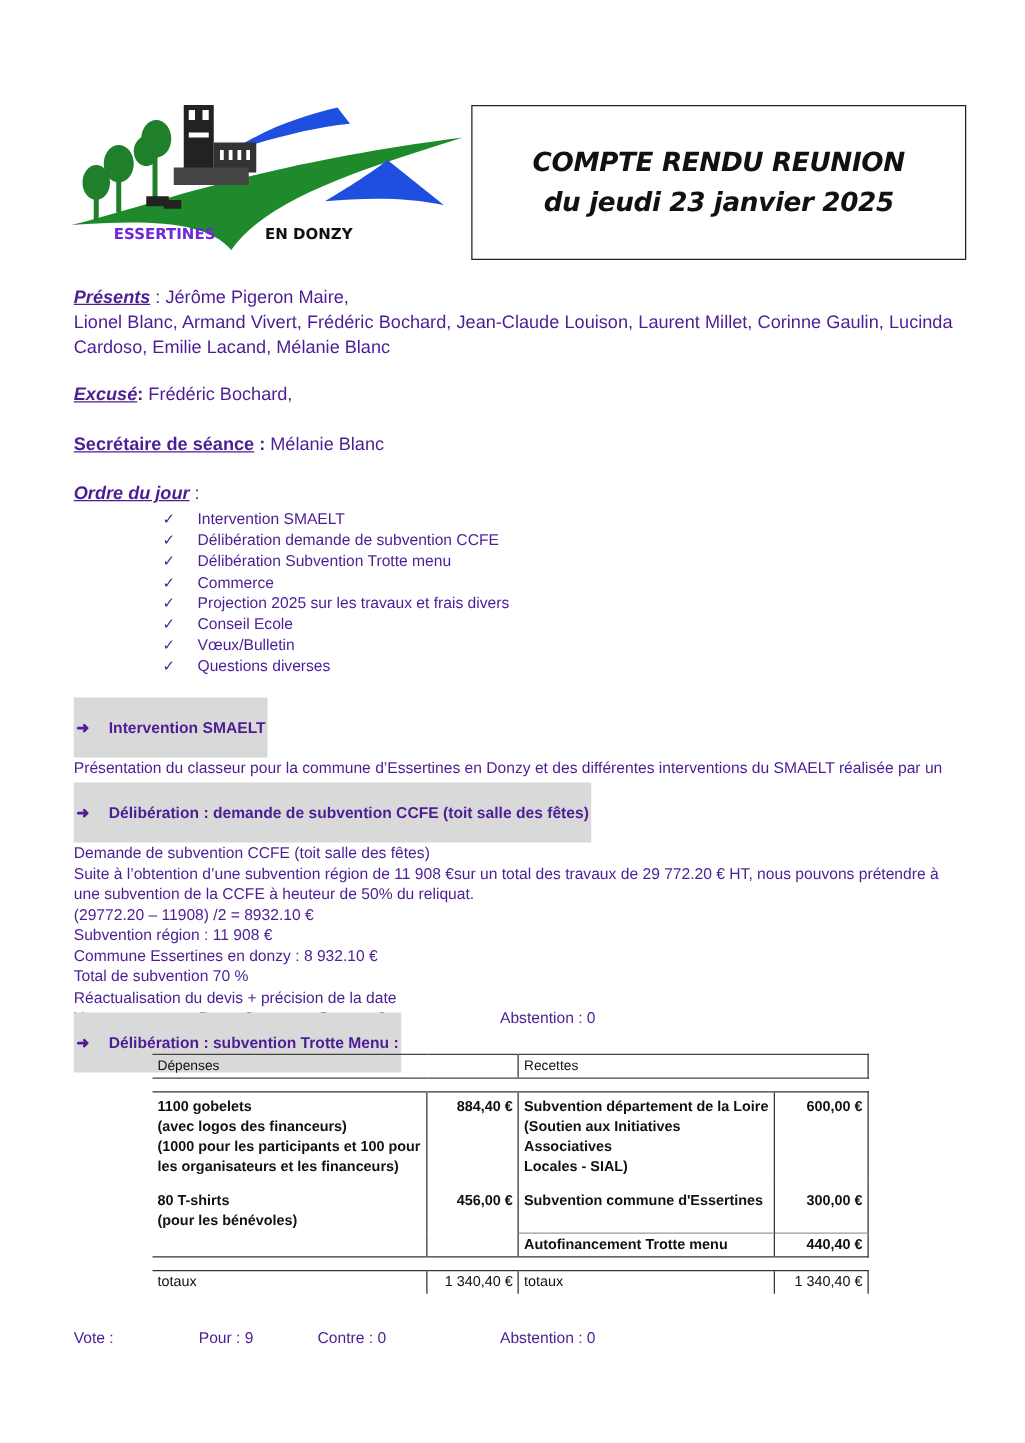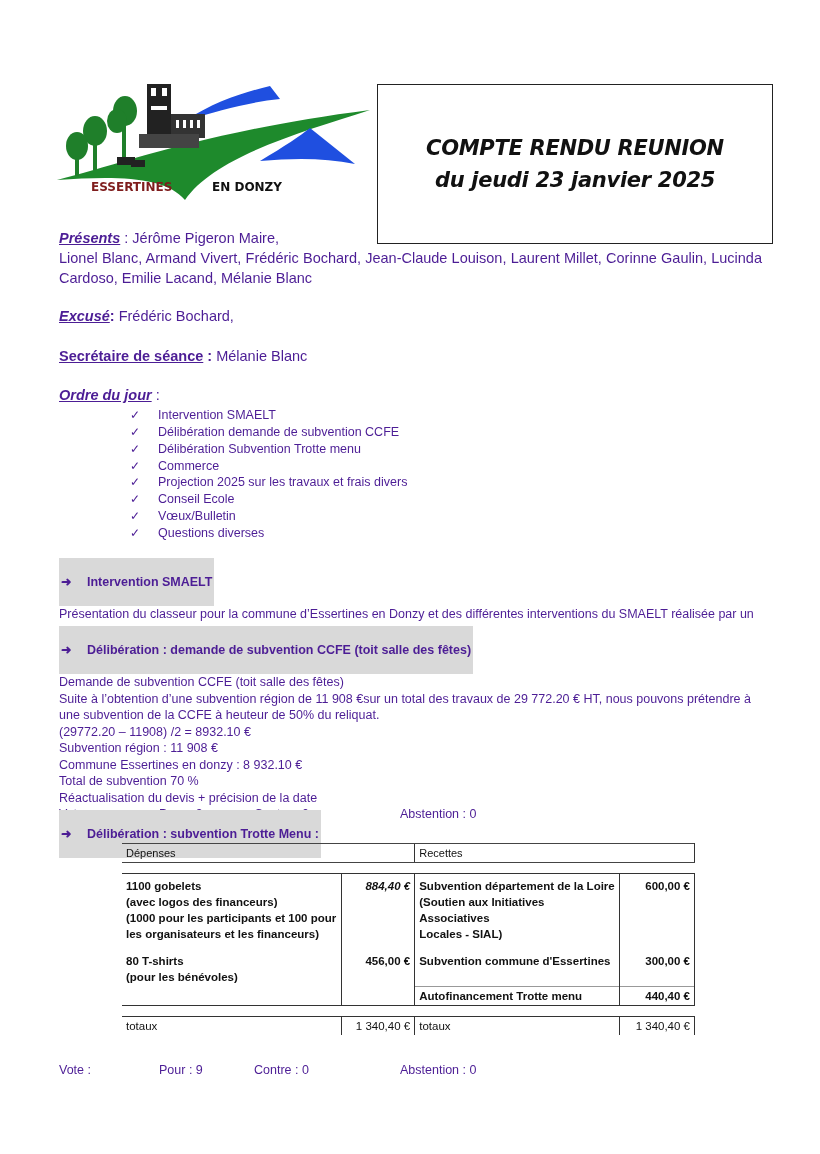--- a/index.html
+++ b/index.html
@@ -1,20 +1,20 @@
 <!DOCTYPE html>
 <html><head>
   <meta charset="utf-8">
   <style>
     html, body { margin: 0; padding: 0; background: #ffffff; }
     body { width: 820px; height: 1154px; position: relative; overflow: hidden;
            font-family: "Liberation Sans", sans-serif; color: #111; }
     .abs { position: absolute; }
     .logo { left: 55px; top: 76px; width: 320px; height: 124px; }
-    .title-box { left: 377px; top: 84px; width: 396px; height: 160px;
+    .title-box { left: 377px; top: 84px; width: 396px; height: 124px;
                  border: 1.5px solid #222; box-sizing: border-box;
                  display: flex; flex-direction: column; justify-content: center; align-items: center; }
     .title-line { font-family: "DejaVu Sans", sans-serif; font-weight: bold; font-style: italic;
                   font-size: 21px; line-height: 32px; letter-spacing: -0.3px; color: #111; }
     .txt { font-family: "Liberation Sans", sans-serif; font-size: 13px; line-height: 16.5px; color: #4c1d95; }
     .big { font-size: 14.5px; line-height: 20px; }
     .lbl-ui { font-weight: bold; font-style: italic; text-decoration: underline; }
     .lbl-u { font-weight: bold; text-decoration: underline; }
     .bold { font-weight: bold; }
     .justify { text-align: justify; text-align-last: left; }
@@ -71,21 +71,21 @@
       <rect x="38" y="62" width="4" height="32" fill="#1f7f2a"></rect>
       <ellipse cx="22" cy="70" rx="11" ry="14" fill="#1f7f2a"></ellipse>
       <rect x="20" y="76" width="4" height="24" fill="#1f7f2a"></rect>
     </g>
 
     <g>
       <rect x="62" y="81" width="18" height="8" fill="#222"></rect>
       <rect x="76" y="84" width="14" height="7" fill="#222"></rect>
     </g>
   </svg>
-  <div class="abs" style="left:36px; top:104px; font-family:'DejaVu Sans',sans-serif; font-weight:bold; font-size:12px; color:#7f1d1d;">ESSERTINES</div>
+  <div class="abs" style="left:36px; top:104px; font-family:'DejaVu Sans',sans-serif; font-weight:bold; font-size:12px; color:#6d28d9;">ESSERTINES</div>
   <div class="abs" style="left:157px; top:104px; font-family:'DejaVu Sans',sans-serif; font-weight:bold; font-size:12px; color:#111;">EN DONZY</div>
 </div>
 
 <div class="abs title-box">
   <div class="title-line">COMPTE RENDU REUNION</div>
   <div class="title-line">du jeudi 23 janvier 2025</div>
 </div>
 
 <div class="abs txt big justify" style="left:59px; top:228px; width:703px;">
   <div>
@@ -181,21 +181,21 @@
   <tr class="gap">
         <td colspan="4"></td>
       </tr>
   <tr class="topb">
     <td class="bold" style="padding-top:4px;">
       <div>1100 gobelets</div>
       <div>(avec logos des financeurs)</div>
       <div>(1000 pour les participants et 100 pour</div>
       <div>les organisateurs et les financeurs)</div>
     </td>
-    <td class="bold r vline" style="padding-top:4px;font-style:italic;">884,40 €</td>
+    <td class="bold r vline" style="padding-top:4px;">884,40 €</td>
     <td class="bold vline" style="padding-top:4px;">
       <div>Subvention département de la Loire</div>
       <div>(Soutien aux Initiatives Associatives</div>
       <div>Locales - SIAL)</div>
     </td>
     <td class="bold r vline vline-r" style="padding-top:4px;">600,00 €</td>
   </tr>
   <tr>
     <td class="bold" style="padding-top:10px;">
       <div>80 T-shirts</div>

